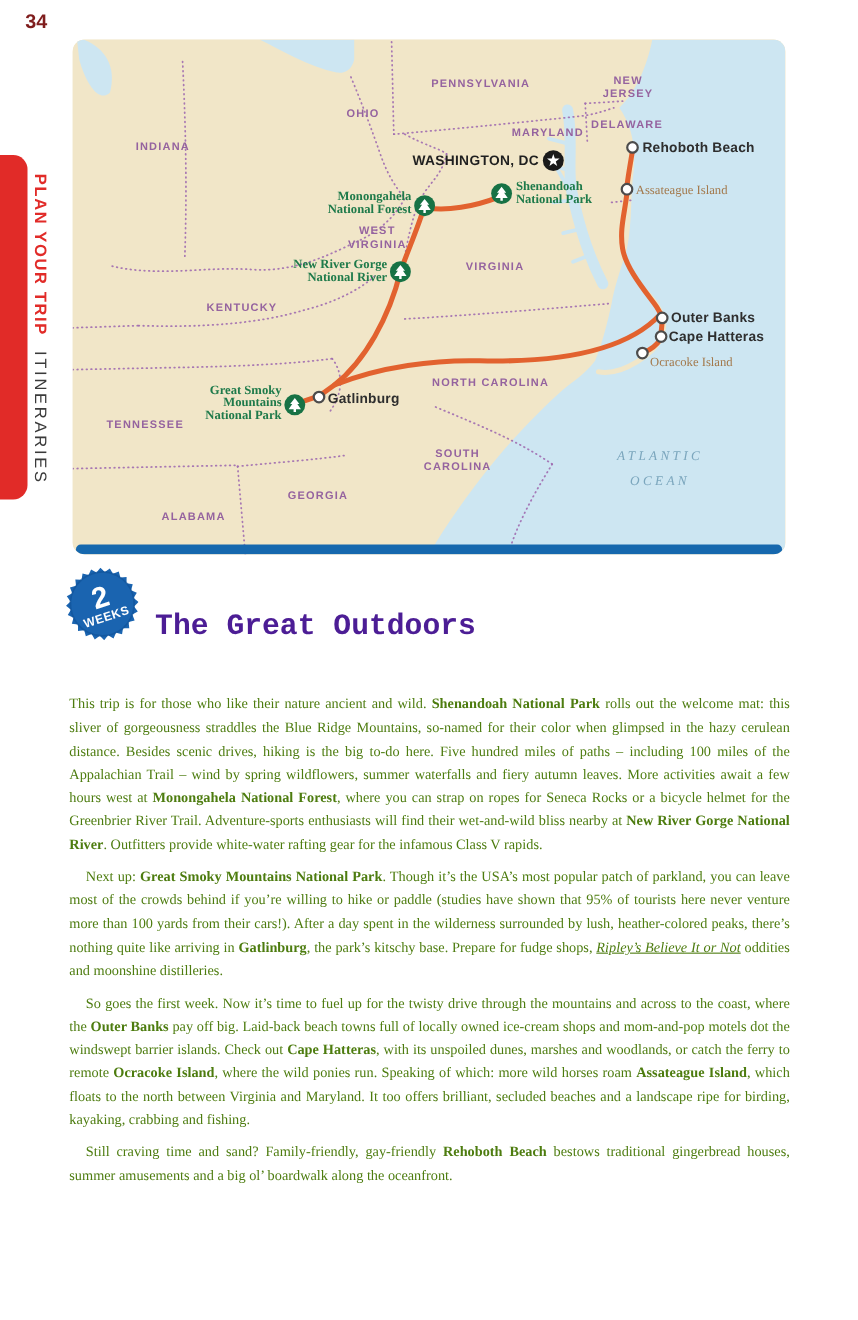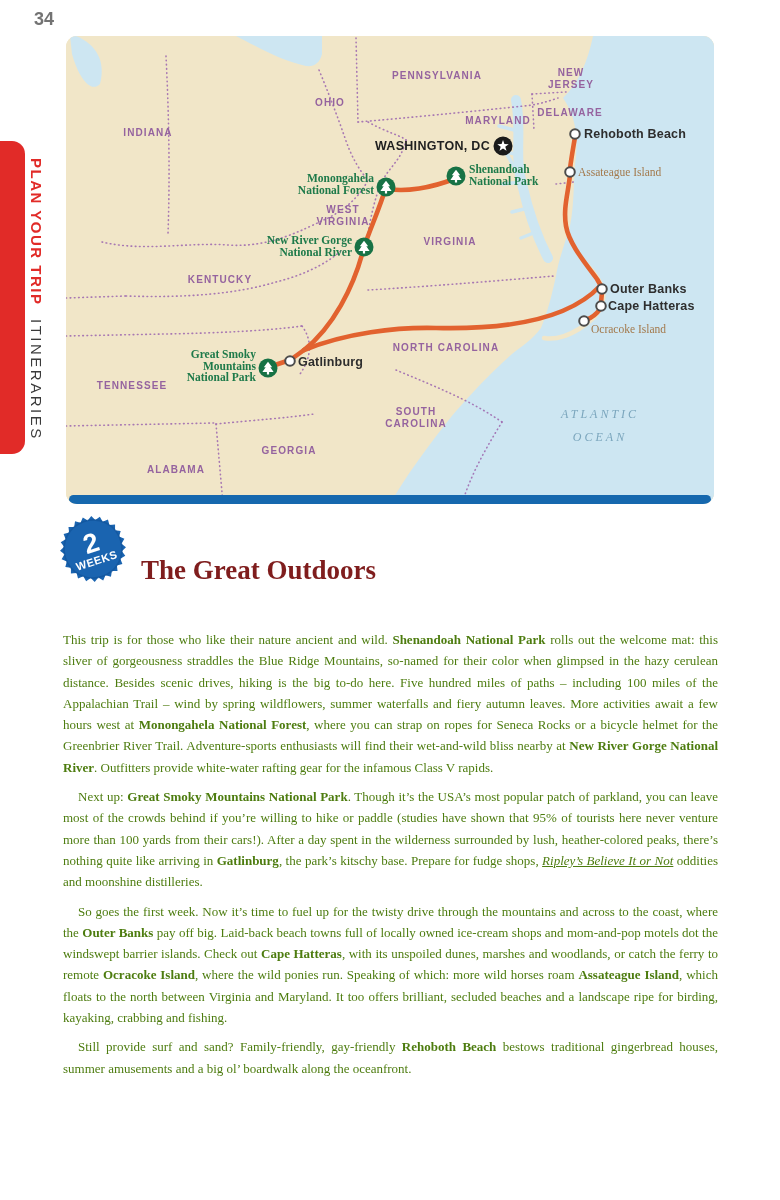--- a/index.html
+++ b/index.html
@@ -1,22 +1,22 @@
 <!DOCTYPE html>
 <html><head>
 <meta charset="utf-8">
 <style>
   html,body{margin:0;padding:0;}
   body{
     width:780px;height:1200px;position:relative;background:#ffffff;
     font-family:"Liberation Serif",serif;overflow:hidden;
   }
   .page-number{
-    position:absolute;left:34px;top:9px;
-    font-family:"Liberation Sans",sans-serif;font-weight:bold;font-size:18px;color:#737373;
+    position:absolute;left:23px;top:9px;
+    font-family:"Liberation Sans",sans-serif;font-weight:bold;font-size:18px;color:#7f1d1d;
   }
   .side-tab{
     position:absolute;left:0;top:141px;width:25px;height:313px;
     background:#e12b28;border-radius:0 13px 13px 0;
   }
   .side-label{
     position:absolute;left:28px;top:158px;height:300px;
     writing-mode:vertical-rl;
     font-family:"Liberation Sans",sans-serif;font-size:15px;
     letter-spacing:1.5px;white-space:nowrap;
@@ -40,21 +40,21 @@
   .route{fill:none;stroke:#e2622f;stroke-width:4.6;stroke-linecap:round;stroke-linejoin:round;}
   .river{fill:none;stroke:#cde6f2;stroke-linecap:round;}
   
   .badge{position:absolute;left:60px;top:516px;width:66px;height:66px;}
   .badge .rot{transform:rotate(-18deg);transform-origin:33px 33px;}
   .badge text{fill:#fff;font-family:"Liberation Sans",sans-serif;font-weight:bold;}
   .badge .num{font-size:27px;}
   .badge .unit{font-size:11px;letter-spacing:.5px;}
   .headline{
     position:absolute;left:141px;top:537px;
-    font-family:Liberation Serif, serif;font-weight:bold;font-size:27px;color:#7f1d1d;
+    font-family:Liberation Mono, monospace;font-weight:bold;font-size:27px;color:#4c1d95;
   }
   
   .article{
     position:absolute;left:63px;top:597px;width:655px;
     font-size:13px;line-height:21.3px;color:#4d7c0f;text-align:justify;margin-top:32px;
   }
   .article p{margin:0;}
   .article p + p{margin-top:8px;text-indent:15px;}
   .article .b{font-weight:bold;}
   .article .i{font-style:italic;text-decoration:underline;}
@@ -200,14 +200,14 @@
     <text class="unit" x="33" y="49" text-anchor="middle">WEEKS</text>
   </g>
 </svg>
 
 <h1 class="headline">The Great Outdoors</h1>
 
 <div class="article" id="article">
     <p><span>This trip is for those who like their nature ancient and wild. </span><span class="b">Shenandoah National Park</span><span> rolls out the welcome mat: this sliver of gorgeousness straddles the Blue Ridge Mountains, so-named for their color when glimpsed in the hazy cerulean distance. Besides scenic drives, hiking is the big to-do here. Five hundred miles of paths – including 100 miles of the Appalachian Trail – wind by spring wildflowers, summer waterfalls and fiery autumn leaves. More activities await a few hours west at </span><span class="b">Monongahela National Forest</span><span>, where you can strap on ropes for Seneca Rocks or a bicycle helmet for the Greenbrier River Trail. Adventure-sports enthusiasts will find their wet-and-wild bliss nearby at </span><span class="b">New River Gorge National River</span><span>. Outfitters provide white-water rafting gear for the infamous Class V rapids.</span></p>
     <p><span>Next up: </span><span class="b">Great Smoky Mountains National Park</span><span>. Though it’s the USA’s most popular patch of parkland, you can leave most of the crowds behind if you’re willing to hike or paddle (studies have shown that 95% of tourists here never venture more than 100 yards from their cars!). After a day spent in the wilderness surrounded by lush, heather-colored peaks, there’s nothing quite like arriving in </span><span class="b">Gatlinburg</span><span>, the park’s kitschy base. Prepare for fudge shops, </span><span class="i">Ripley’s Believe It or Not</span><span> oddities and moonshine distilleries.</span></p>
     <p><span>So goes the first week. Now it’s time to fuel up for the twisty drive through the mountains and across to the coast, where the </span><span class="b">Outer Banks</span><span> pay off big. Laid-back beach towns full of locally owned ice-cream shops and mom-and-pop motels dot the windswept barrier islands. Check out </span><span class="b">Cape Hatteras</span><span>, with its unspoiled dunes, marshes and woodlands, or catch the ferry to remote </span><span class="b">Ocracoke Island</span><span>, where the wild ponies run. Speaking of which: more wild horses roam </span><span class="b">Assateague Island</span><span>, which floats to the north between Virginia and Maryland. It too offers brilliant, secluded beaches and a landscape ripe for birding, kayaking, crabbing and fishing.</span></p>
-    <p><span>Still provide surf and sand? Family-friendly, gay-friendly </span><span class="b">Rehoboth Beach</span><span> bestows traditional gingerbread houses, summer amusements and a big ol’ boardwalk along the oceanfront.</span></p>
+    <p><span>Still craving time and sand? Family-friendly, gay-friendly </span><span class="b">Rehoboth Beach</span><span> bestows traditional gingerbread houses, summer amusements and a big ol’ boardwalk along the oceanfront.</span></p>
   </div>
 
 </body></html>

